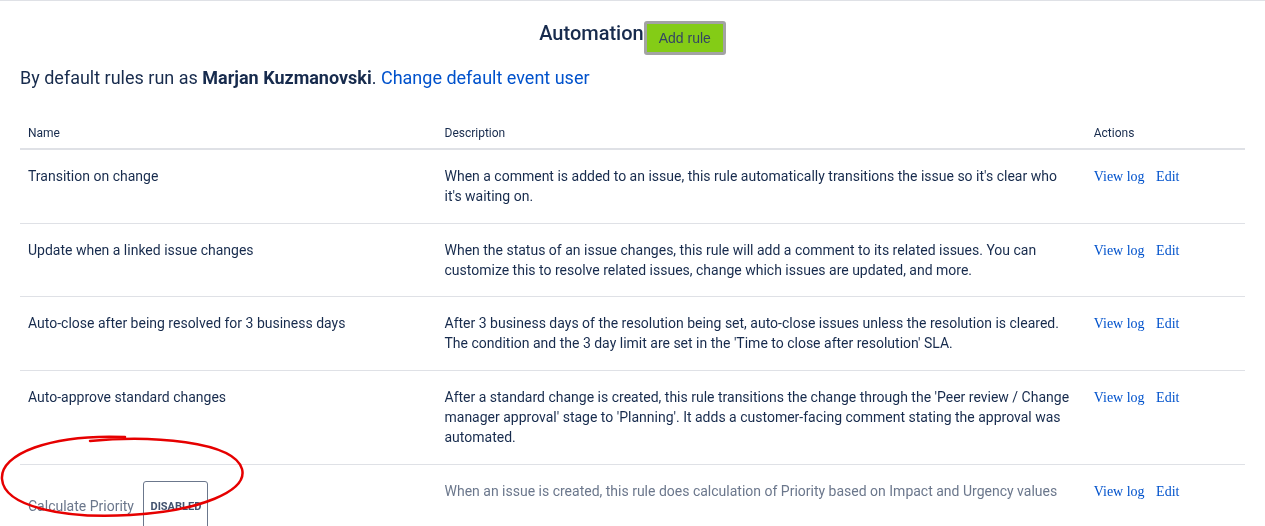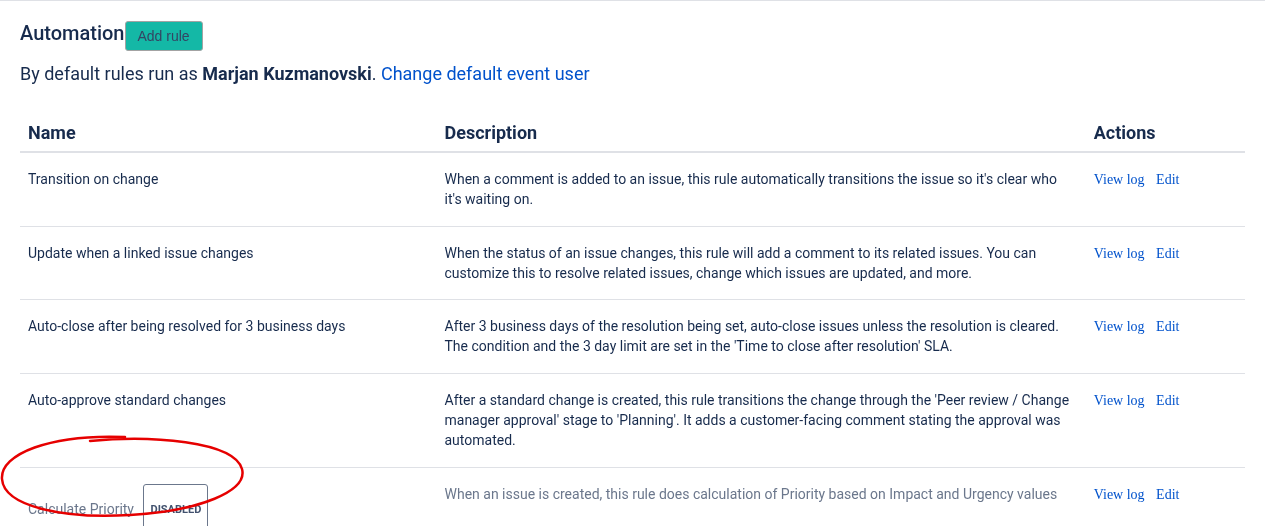--- a/index.html
+++ b/index.html
@@ -14,32 +14,32 @@
       background: #fff;
       padding: 0;
     }
     .container {
       border-top: 1px solid #dfe1e6;
       padding: 20px;
       position: relative;
     }
     .header-row {
       display: flex;
-      justify-content: flex-start;
+      justify-content: center;
       align-items: flex-start;
       margin-bottom: 12px;
     }
     .page-title {
       font-size: 20px;
       font-weight: 500;
       color: #172B4D;
     }
     .add-rule-btn {
-      background: #14b8a6;
-      border: 1px solid #a3a3a3;
+      background: #84cc16;
+      border: 3px solid #a3a3a3;
       border-radius: 3px;
       padding: 6px 12px;
       font-size: 14px;
       color: #344563;
       cursor: pointer;
     }
     .subheader {
       font-size: 18px;
       color: #172B4D;
       margin-bottom: 30px;
@@ -51,22 +51,22 @@
       color: #0052CC;
       text-decoration: none;
       cursor: pointer;
     }
     table {
       width: 100%;
       border-collapse: collapse;
     }
     thead th {
       text-align: left;
-      font-size: 18px;
-      font-weight: 700;
+      font-size: 12px;
+      font-weight: 400;
       color: #172B4D;
       padding: 8px 10px 8px 8px;
       border-bottom: 2px solid #dfe1e6;
     }
     tbody td {
       padding: 16px 10px 16px 8px;
       border-bottom: 1px solid #dfe1e6;
       vertical-align: top;
       font-size: 14px;
       color: #172B4D;

